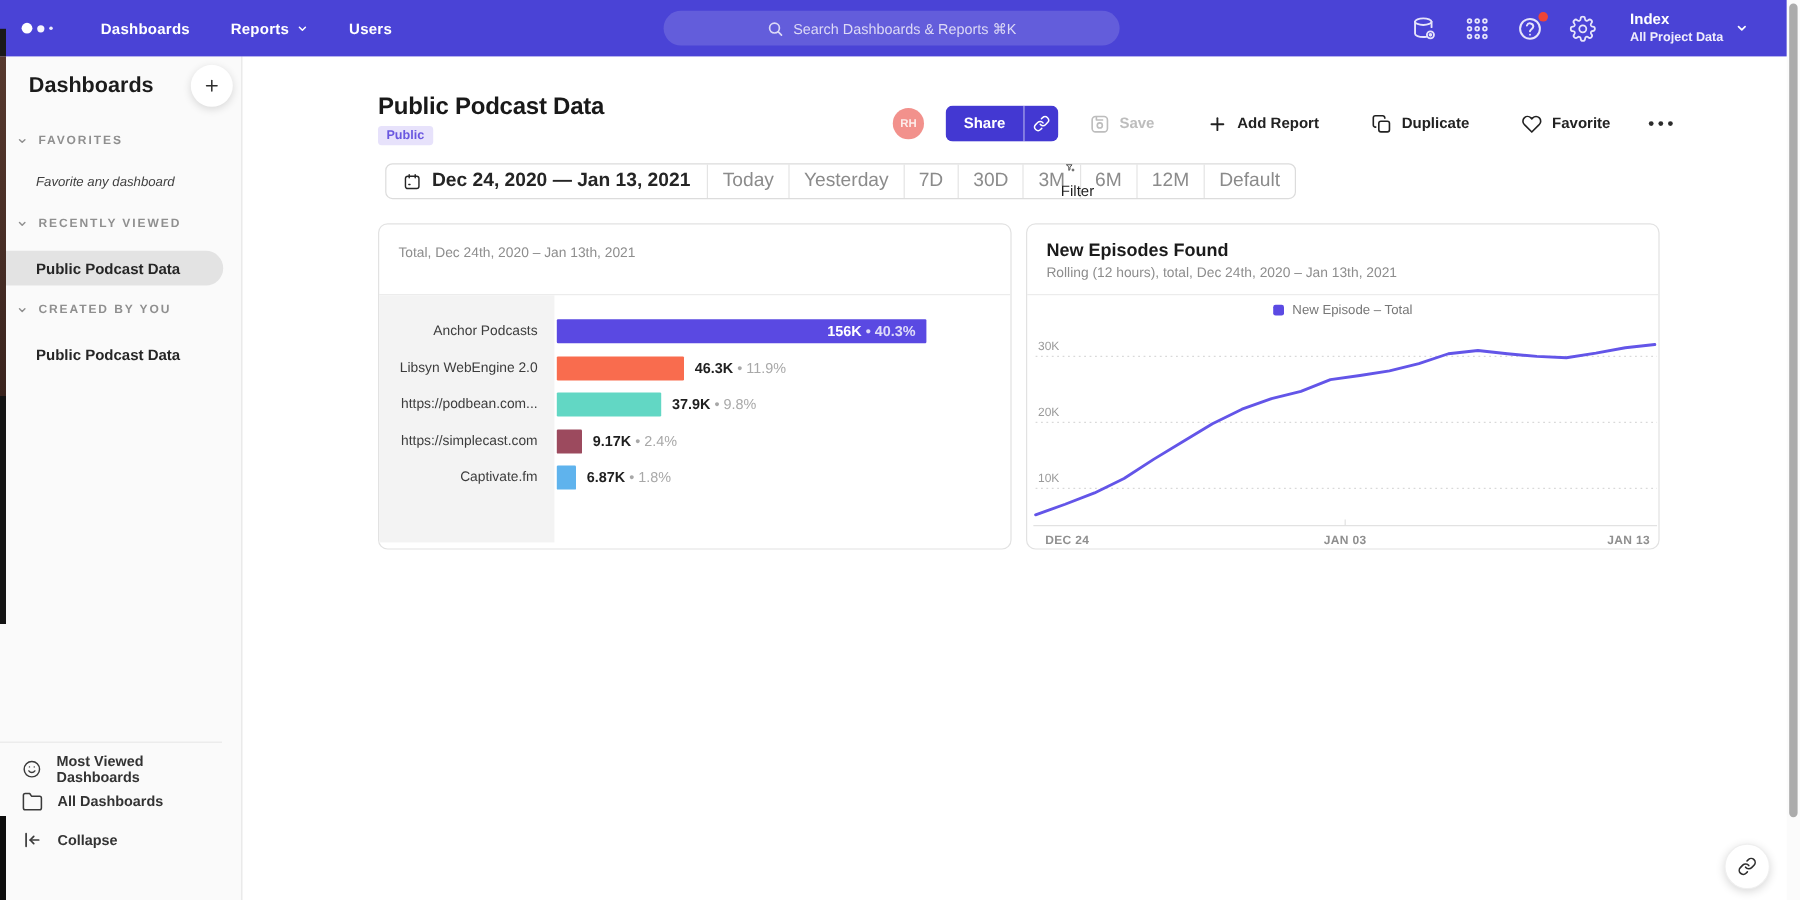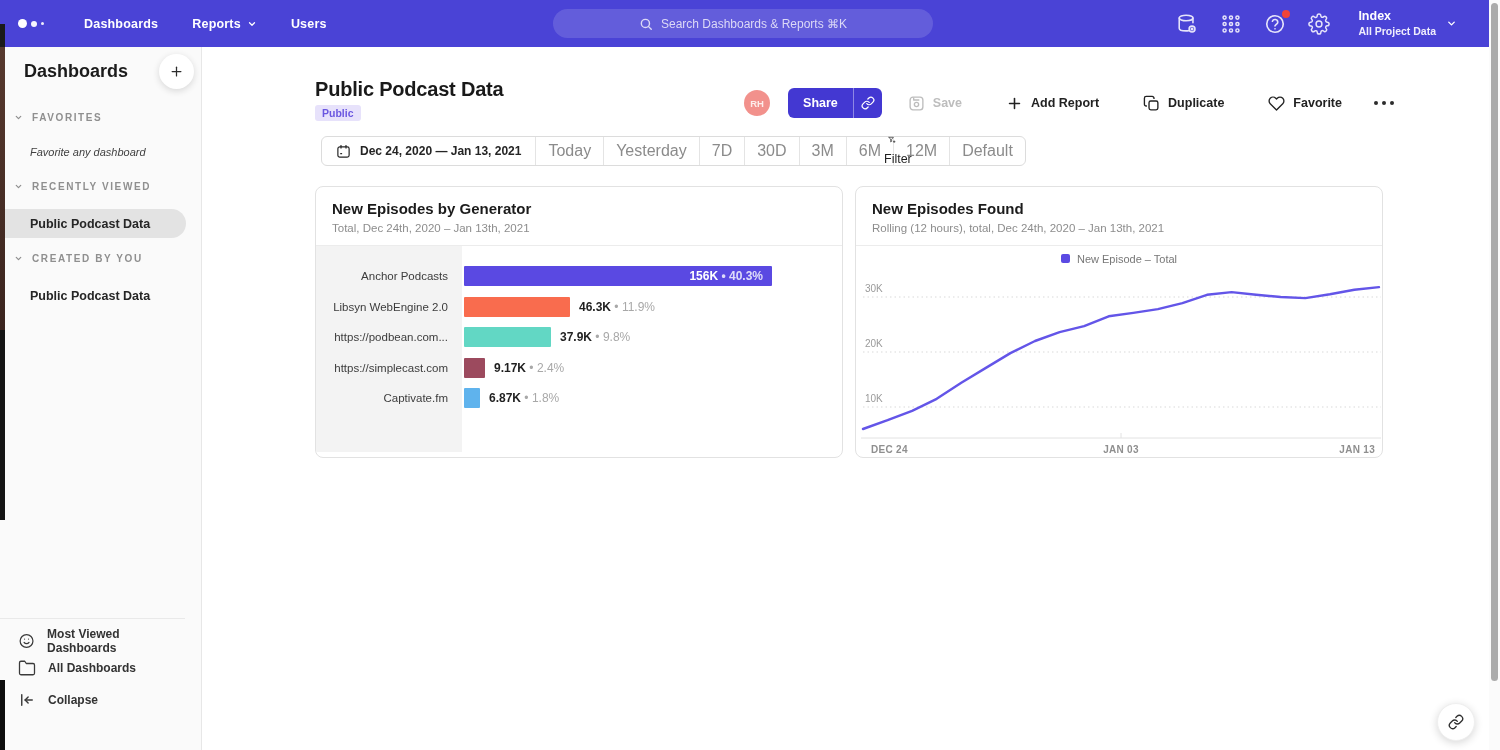--- a/index.html
+++ b/index.html
@@ -63,21 +63,21 @@
   .share-link { background:#4338d2; width:29px; display:flex; align-items:center; justify-content:center; border-left:1px solid rgba(255,255,255,.4); color:#fff; }
   .act { display:flex; align-items:center; gap:8px; cursor:pointer; font-size:12.5px; font-weight:bold; color:#222; }
   .act.disabled { color:#bdbdbd; cursor:default; }
   .act-ic { width:17px; height:17px; }
   .more-dots { display:flex; gap:4px; cursor:pointer; }
   .more-dots i { width:4px; height:4px; border-radius:50%; background:#2c2c2c; display:block; }
 
   
   .datebar { position:absolute; left:119px; top:89px; height:30px; display:flex;
     border:1px solid #dcdcdc; border-radius:6px; background:#fff; }
-  .db-range { display:flex; align-items:center; gap:9px; padding:0 14px; font-size:12px; font-weight:bold; color:#252525; cursor:pointer;justify-content:center; }
+  .db-range { display:flex; align-items:center; gap:9px; padding:0 14px; font-size:16px; font-weight:bold; color:#252525; cursor:pointer;justify-content:center; }
   .db-preset { display:flex; align-items:center; padding:0 12px; font-size:16px; color:#8b8b8b;
     border-left:1px solid #e4e4e4; cursor:pointer; }
   .filterbox { position:absolute; left:682px; top:89px; height:30px; display:flex; align-items:flex-start; gap:8px;
     font-size:12.5px; font-weight:normal; color:#1f1f1f; cursor:pointer;flex-direction:column; }
 
   
   .card { position:absolute; top:139px; width:528px; height:272px; background:#fff;
     border:1px solid #e2e2e2; border-radius:8px; }
   .card.c1 { left:113px; } .card.c2 { left:653px; }
   .card-head { height:59px; padding:13px 16px 0; border-bottom:1px solid #ececec; }
@@ -325,21 +325,20 @@
     <svg width="16" height="16" viewBox="0 0 24 24" fill="none" stroke="#1f1f1f" stroke-width="1.9" stroke-linecap="round" stroke-linejoin="round">
         <path d="M3 4h13l-5 6v6l-3 2v-8z"></path>
         <line x1="16" y1="17" x2="21" y2="17"></line>
         <line x1="18.5" y1="14.5" x2="18.5" y2="19.5"></line>
       </svg>
     <span>Filter</span>
   </div>
 
   <div class="card c1">
     <div class="card-head">
-      <div class="card-title">New Episodes by Generator</div>
       <div class="card-sub">Total, Dec 24th, 2020 – Jan 13th, 2021</div>
     </div>
     <div class="bar-body">
       <div class="bar-labelcol"></div>
       <div class="bar-rows" id="bar-rows">
           <div class="bar-row">
             <span class="bar-cat">Anchor Podcasts</span>
             <div class="bar-zone">
               <div class="bar-fill" style="width: 308px; background: rgb(90, 73, 226);">
                 <span class="bar-inlabel"><b>156K</b><span class="pct"> • 40.3%</span></span>

